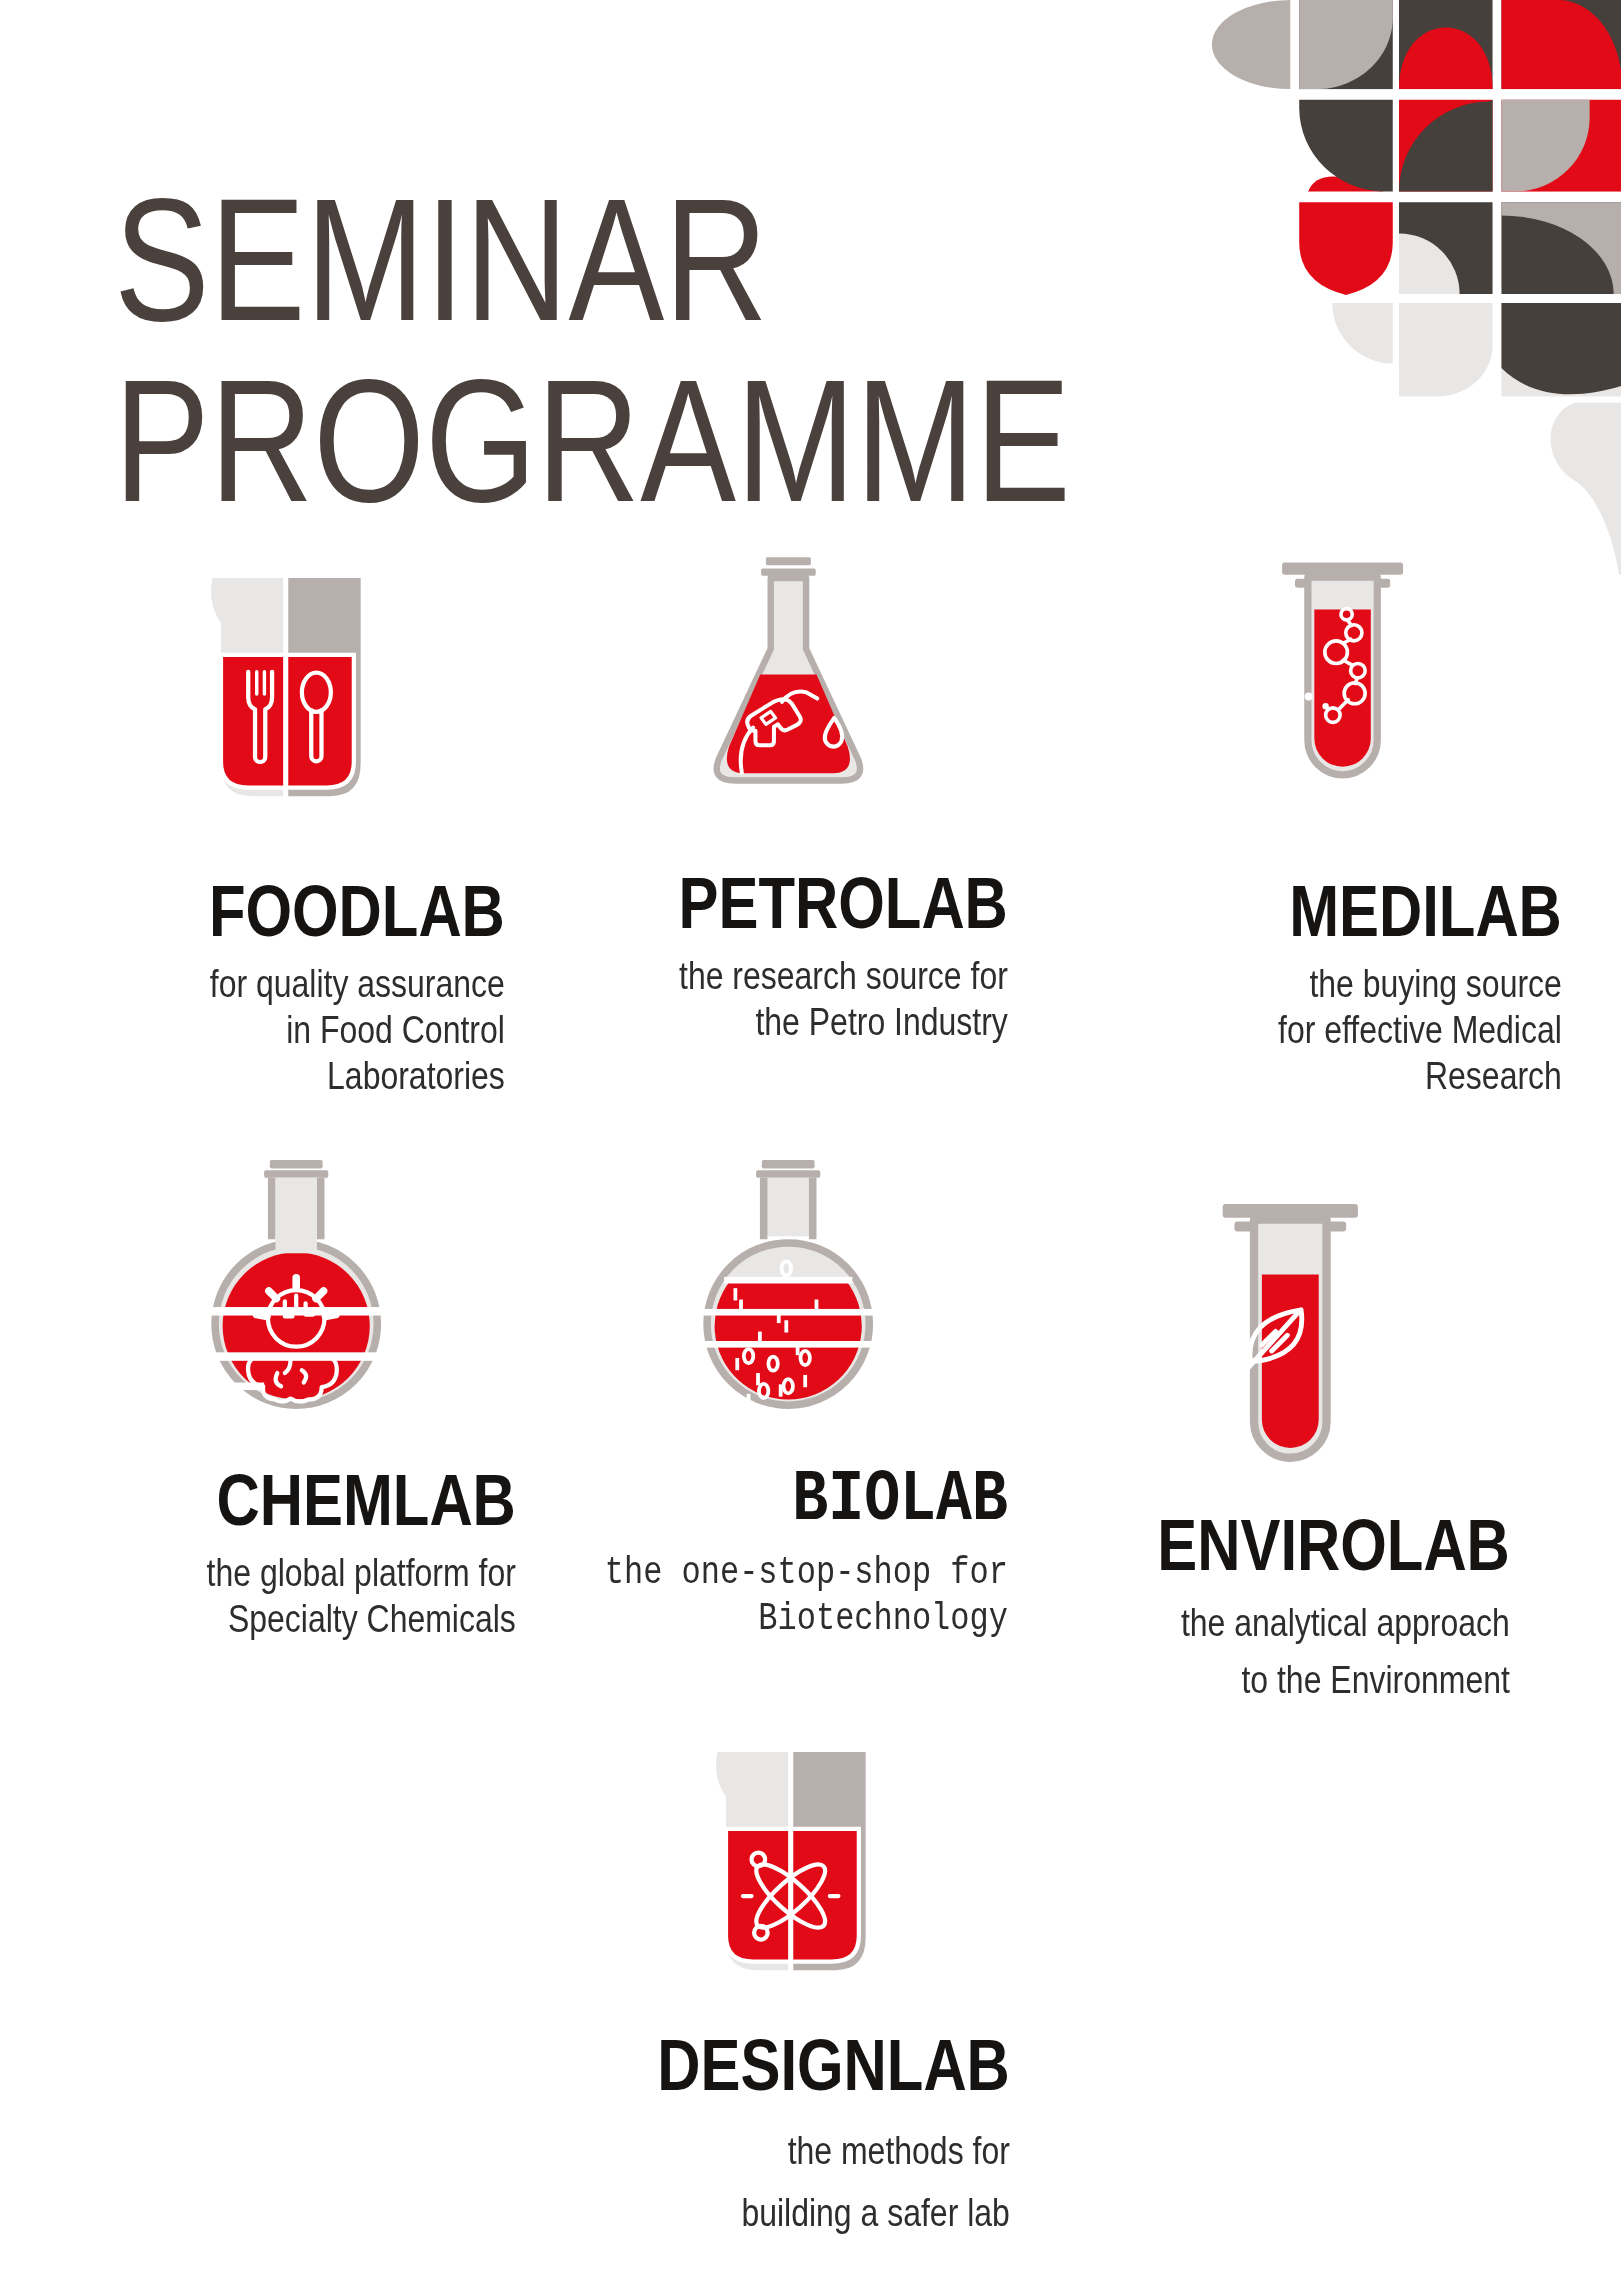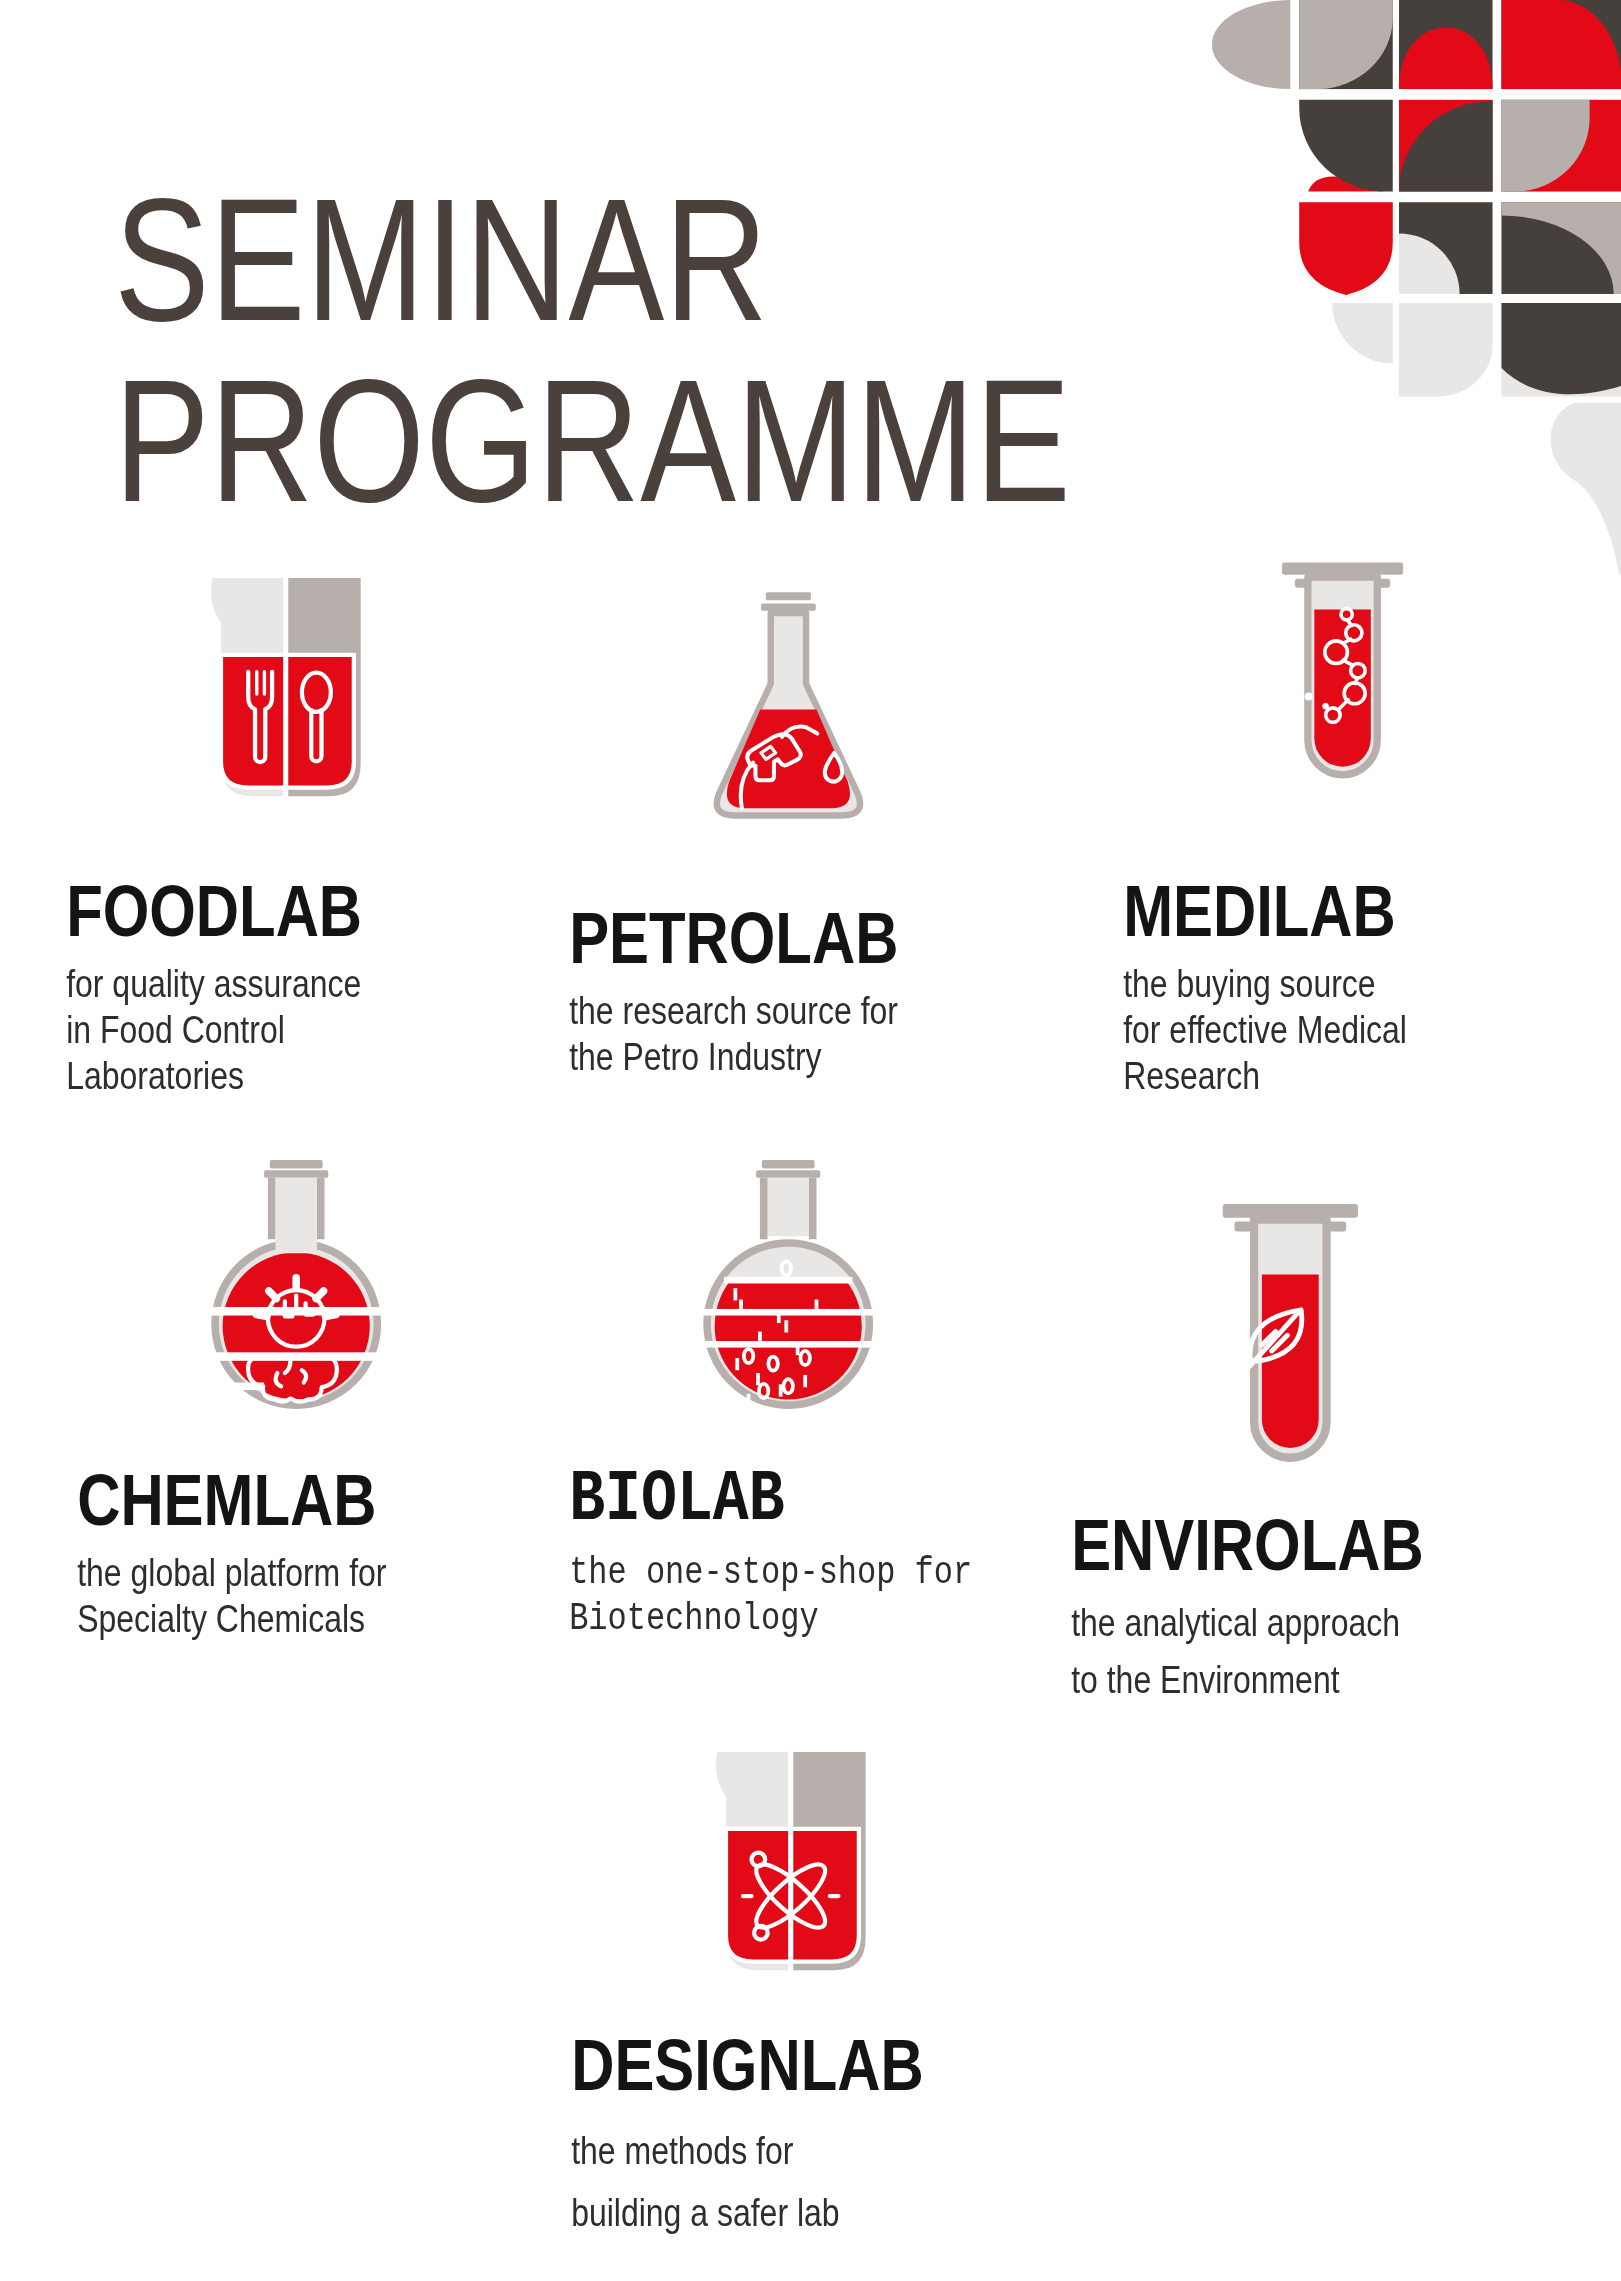--- a/index.html
+++ b/index.html
@@ -17,21 +17,21 @@
     font-family:"Liberation Sans", sans-serif;overflow:hidden;
   }
   .heading{
     position:absolute;left:114px;top:52px;
     font-size:175px;line-height:181px;font-weight:400;
     color:var(--heading-color);
     transform:scaleX(.82);transform-origin:left top;
     white-space:pre;
   }
   .deco{position:absolute;top:0;right:0;width:446px;height:588px;}
-  .card{position:absolute;width:535px;text-align:left;}
+  .card{position:absolute;width:535px;text-align:right;}
   .icon-wrap{display:flex;justify-content:center;align-items:flex-end;}
   .icon-wrap.r1{height:242px;}
   .icon-wrap.r2{height:294px;}
   .icon-wrap.r3{height:230px;}
   .lab-name{
     margin:0;margin-top:70px;font-size:73px;line-height:75px;font-weight:700;
     color:var(--name-color);letter-spacing:0;
     transform:scaleX(.82);transform-origin:center top;
   }
   .row2 .lab-name{margin-top:21.4px;}
@@ -102,21 +102,21 @@
       <ellipse class="sW" stroke-width="5" cx="146" cy="140" rx="17" ry="23"></ellipse>
       <path class="sW" stroke-width="5" d="M140 161 L140 215 A6 6 0 0 0 152 215 L152 161"></path>
     </svg>
   </div>
   <h2 class="lab-name">FOODLAB</h2>
   <p class="lab-desc">for quality assurance
 in Food Control
 Laboratories</p>
 </section>
 
-<section class="card row1" style="left:521px;top:588px;">
+<section class="card row1" style="left:521px;top:553px;">
   <div class="icon-wrap r1">
     <svg viewBox="0 0 240 300" height="241">
       <rect class="fG" x="92" y="4" width="56" height="10" rx="2"></rect>
       <rect class="fG" x="86" y="18" width="68" height="9" rx="2"></rect>
       <path class="sG" stroke-width="8" d="M98 30 V118 L34 254 Q22 282 54 282 H186 Q218 282 206 254 L142 118 V30 Z"></path>
       <path class="fR" d="M85 150 H155 L194 240 Q204 272 176 273 H64 Q36 272 46 240 Z"></path>
       <g class="sW" stroke-width="5">
         <path d="M62 272 Q56 238 76 216"></path>
         <path d="M70 214 Q66 206 74 201 L100 185 Q116 176 124 186 L134 202 Q138 209 130 213 L118 219 Q113 221 109 215 L107 212 L102 215 L102 233 Q102 238 97 238 L84 238 Q79 238 79 233 L79 220 Q72 221 70 214 Z"></path>
         <path stroke-width="4" d="M86 204 L98 196 L104 204 L92 212 Z"></path>

